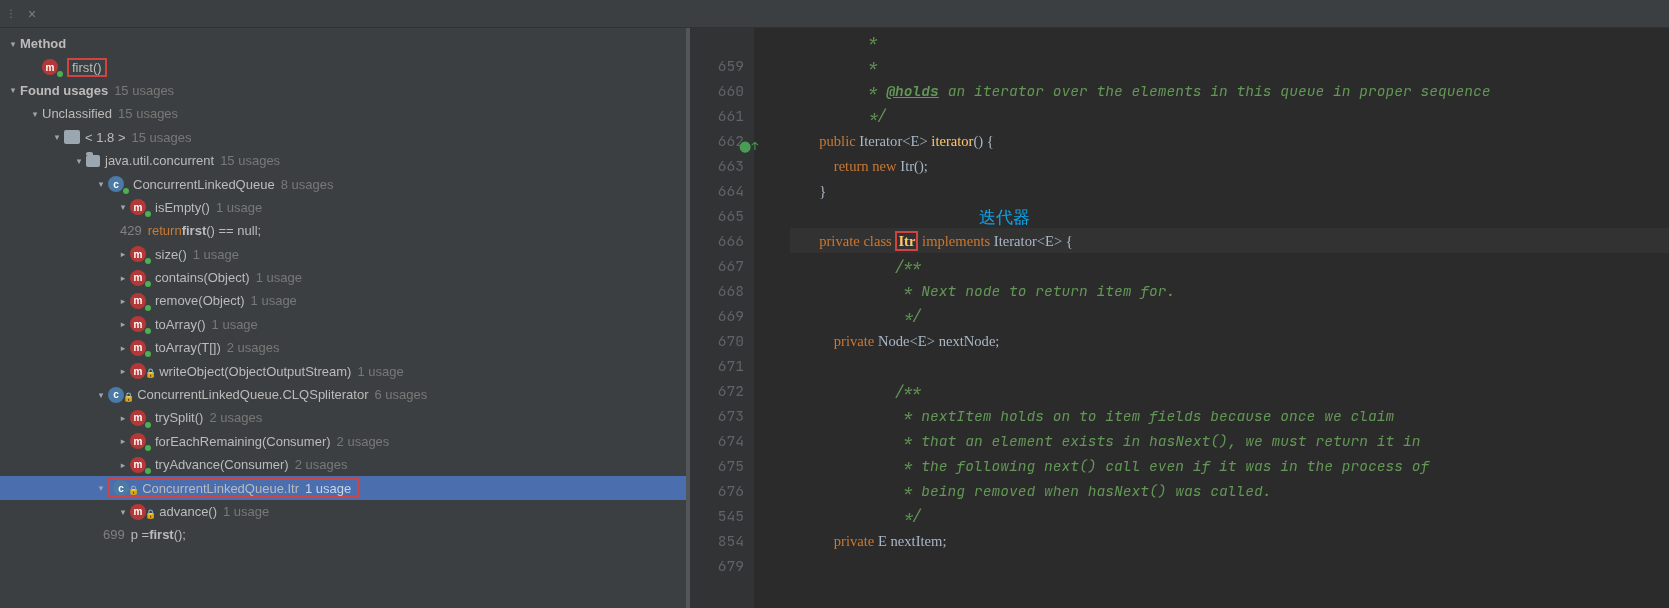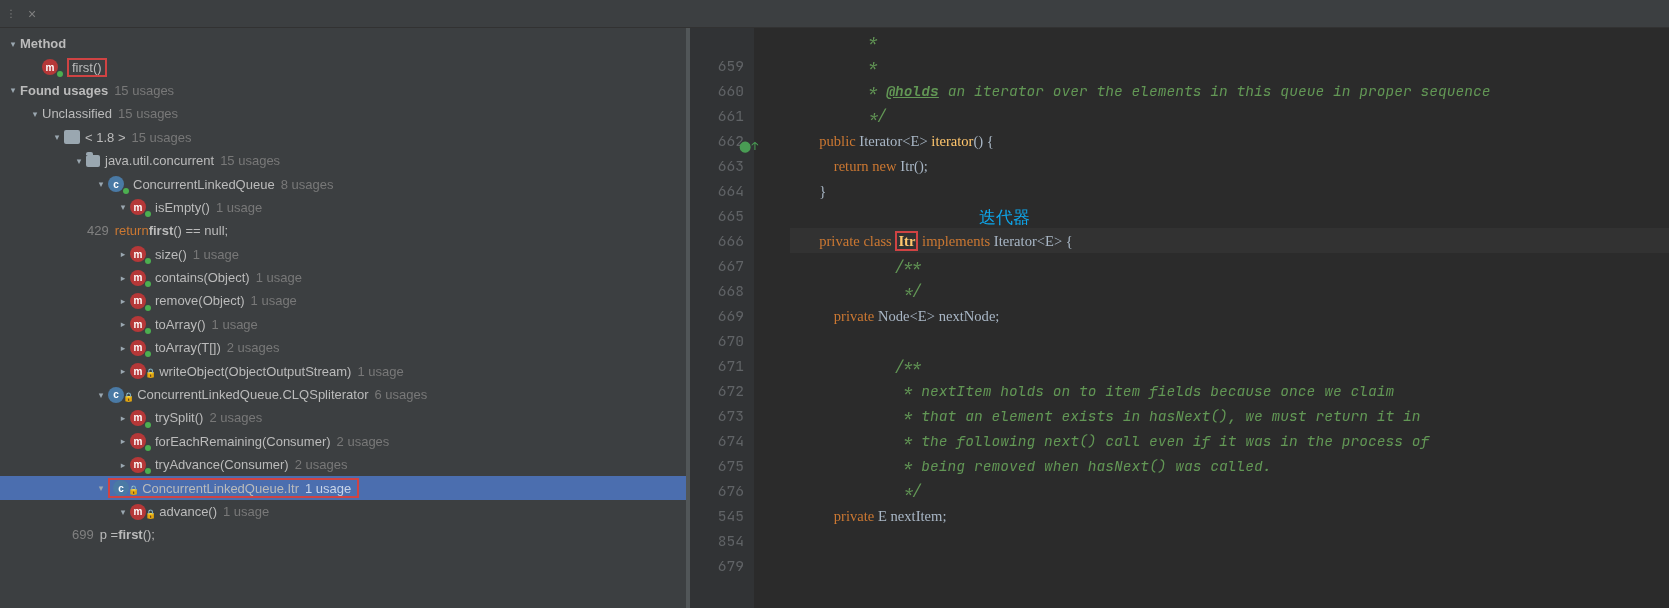--- a/index.html
+++ b/index.html
@@ -101,21 +101,21 @@
             <span class="label">ConcurrentLinkedQueue</span>
             <span class="count">8 usages</span>
           </div>
           <div class="row" style="padding-left: 116px;">
             <span class="arrow down">▾</span>
             <span class="ico m">m</span>
             <span class="pub"></span>
             <span class="label">isEmpty()</span>
             <span class="count">1 usage</span>
           </div>
-          <div class="row" style="padding-left: 73px;">
+          <div class="row" style="padding-left: 106px;">
             <span class="arrow none"></span>
             <span class="ln">429</span>
             <span class="kw">return </span>
             <span class="nm">first</span>
             <span class="txt">() == null;</span>
           </div>
           <div class="row" style="padding-left: 116px;">
             <span class="arrow right">▸</span>
             <span class="ico m">m</span>
             <span class="pub"></span>
@@ -194,21 +194,21 @@
               <span class="count" style="color:#c8d4e8">1 usage</span>
             </span>
           </div>
           <div class="row" style="padding-left: 116px;">
             <span class="arrow down">▾</span>
             <span class="ico m">m</span>
             <span class="lock">🔒</span>
             <span class="label">advance()</span>
             <span class="count">1 usage</span>
           </div>
-          <div class="row" style="padding-left: 58px;">
+          <div class="row" style="padding-left: 89px;">
             <span class="arrow none"></span>
             <span class="ln">699</span>
             <span class="txt">p = </span>
             <span class="nm">first</span>
             <span class="txt">();</span>
           </div>
         </div>
     </div>
     <div class="divider"></div>
     <div class="editor">
@@ -241,20 +241,21 @@
           <div class="cl"><span class="c-cmt">         *</span></div>
           <div class="cl"><span class="c-cmt">         * <span class="c-cmt-tag">@holds</span> an iterator over the elements in this queue in proper sequence</span></div>
           <div class="cl"><span class="c-cmt">         */</span></div>
           <div class="cl"><span class="c-op">        <span class="c-key">public</span> <span class="c-type">Iterator</span>&lt;<span class="c-type">E</span>&gt; <span class="c-cls">iterator</span>() {</span></div>
           <div class="cl"><span class="c-op">            <span class="c-key">return</span> <span class="c-key">new</span> <span class="c-type">Itr</span>();</span></div>
           <div class="cl"><span class="c-op">        }</span></div>
           <div class="cl"><span class="c-op"></span></div>
           <div class="cl current"><span class="c-op">        <span class="c-key">private</span> <span class="c-key">class</span> <span class="c-itr redbox">Itr</span> <span class="c-key">implements</span> <span class="c-type">Iterator</span>&lt;<span class="c-type">E</span>&gt; {</span></div>
           <div class="anno" style="left: 225px; top: 177px;">迭代器</div>
           <div class="cl"><span class="c-cmt">            /**</span></div>
+          <div class="cl"><span class="c-cmt">             * Next node to return item for.</span></div>
           <div class="cl"><span class="c-cmt">             */</span></div>
           <div class="cl"><span class="c-op">            <span class="c-key">private</span> <span class="c-type">Node</span>&lt;<span class="c-type">E</span>&gt; nextNode;</span></div>
           <div class="cl"><span class="c-op"></span></div>
           <div class="cl"><span class="c-cmt">            /**</span></div>
           <div class="cl"><span class="c-cmt">             * nextItem holds on to item fields because once we claim</span></div>
           <div class="cl"><span class="c-cmt">             * that an element exists in hasNext(), we must return it in</span></div>
           <div class="cl"><span class="c-cmt">             * the following next() call even if it was in the process of</span></div>
           <div class="cl"><span class="c-cmt">             * being removed when hasNext() was called.</span></div>
           <div class="cl"><span class="c-cmt">             */</span></div>
           <div class="cl"><span class="c-op">            <span class="c-key">private</span> <span class="c-type">E</span> nextItem;</span></div>

